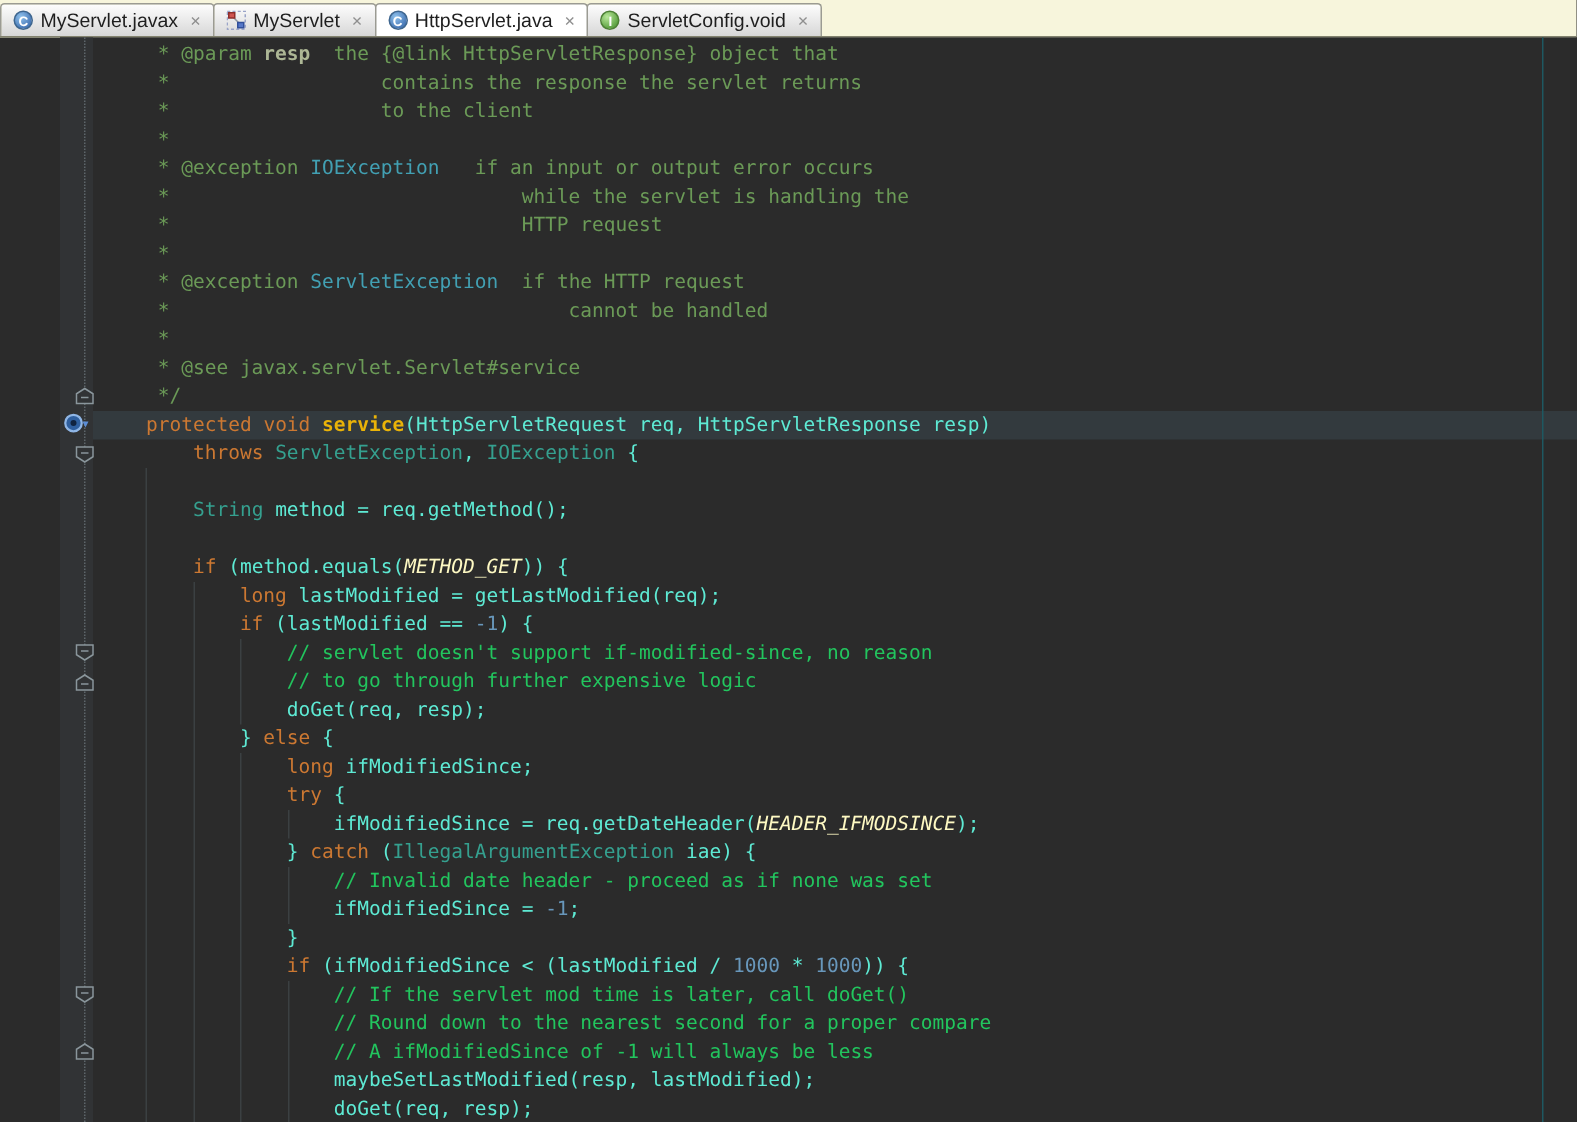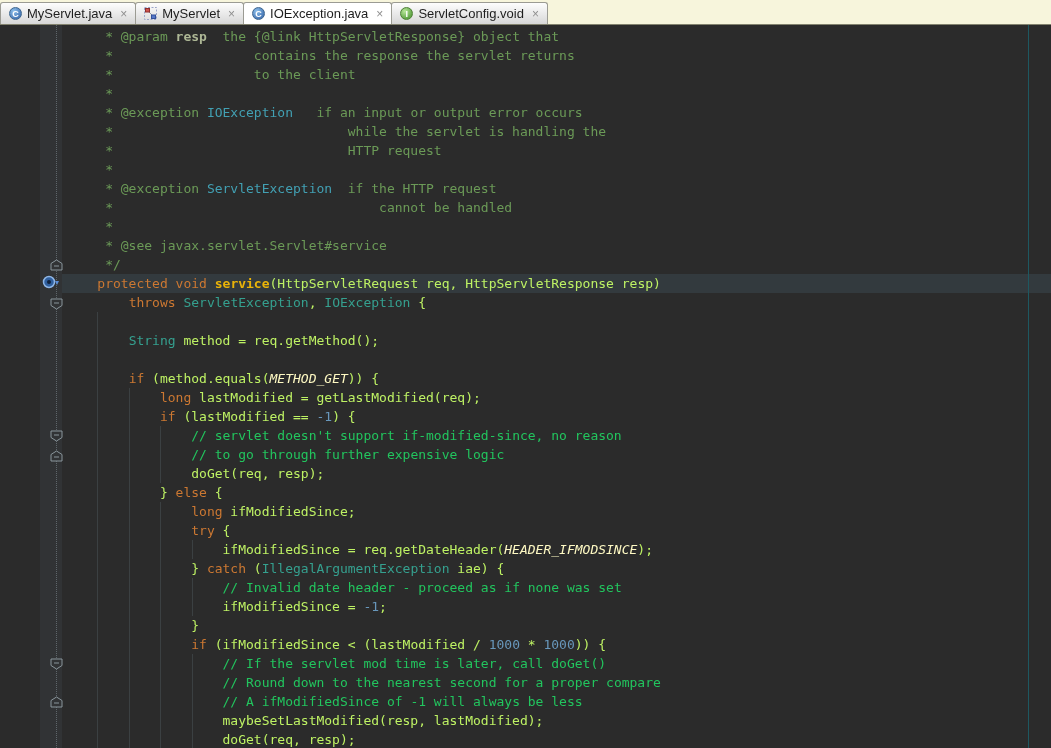--- a/index.html
+++ b/index.html
@@ -52,55 +52,55 @@
   .margin-guide { position:absolute; left:988px; top:0; width:1px; height:723px;
                   background:#1E5861; }
 
   .indent-guide { position:absolute; width:1px; background:#3B4042; }
 
   .code { position:absolute; left:26px; top:2px;
           font-family:"DejaVu Sans Mono", monospace;
           font-size:13px; line-height:19px; white-space:pre; }
   .code .line { height:19px; }
 
-  .s-plain  { color:#bef264; }
+  .s-plain  { color:#5eead4; }
   .s-kw     { color:#CC7832; }
   .s-meth   { color:#eab308; font-weight:bold; }
   .s-cls    { color:#35A08F; }
   .s-doc    { color:#6B9A57; }
   .s-cmt    { color:#22c55e; }
   .s-doclink{ color:#42A0B3; }
   .s-tagval { color:#ADB795; font-weight:bold; }
   .s-const  { color:#fef9c3; font-style:italic; }
   .s-num    { color:#6897BB; }
 </style>
 </head>
 <body>
 
 <div class="tabbar" id="tabbar">
     <div class="tab">
       <span class="ticon class-icon round">C</span>
-      <span>MyServlet.java</span>
+      <span>MyServlet.javax</span>
       <span class="close">×</span>
     </div>
     <div class="tab">
       <span class="ticon diagram-icon">
         <svg width="13" height="13" viewBox="0 0 13 13">
           <rect x="0.5" y="0.5" width="12" height="12" fill="none" stroke="#9AA4C8" stroke-dasharray="2,1.5"></rect>
           <line x1="4" y1="4" x2="9" y2="9" stroke="#8C94A0" stroke-width="1"></line>
           <rect x="1.5" y="1.5" width="4" height="3.5" fill="#D05450" stroke="#8F2F2C"></rect>
           <rect x="7.5" y="8" width="4" height="3.5" fill="#5577C8" stroke="#32509B"></rect>
         </svg>
       </span>
       <span>MyServlet</span>
       <span class="close">×</span>
     </div>
     <div class="tab selected">
       <span class="ticon class-icon round">C</span>
-      <span>IOException.java</span>
+      <span>HttpServlet.java</span>
       <span class="close">×</span>
     </div>
     <div class="tab">
       <span class="ticon interface-icon round">I</span>
       <span>ServletConfig.void</span>
       <span class="close">×</span>
     </div>
   </div>
 
 <div class="editor">

